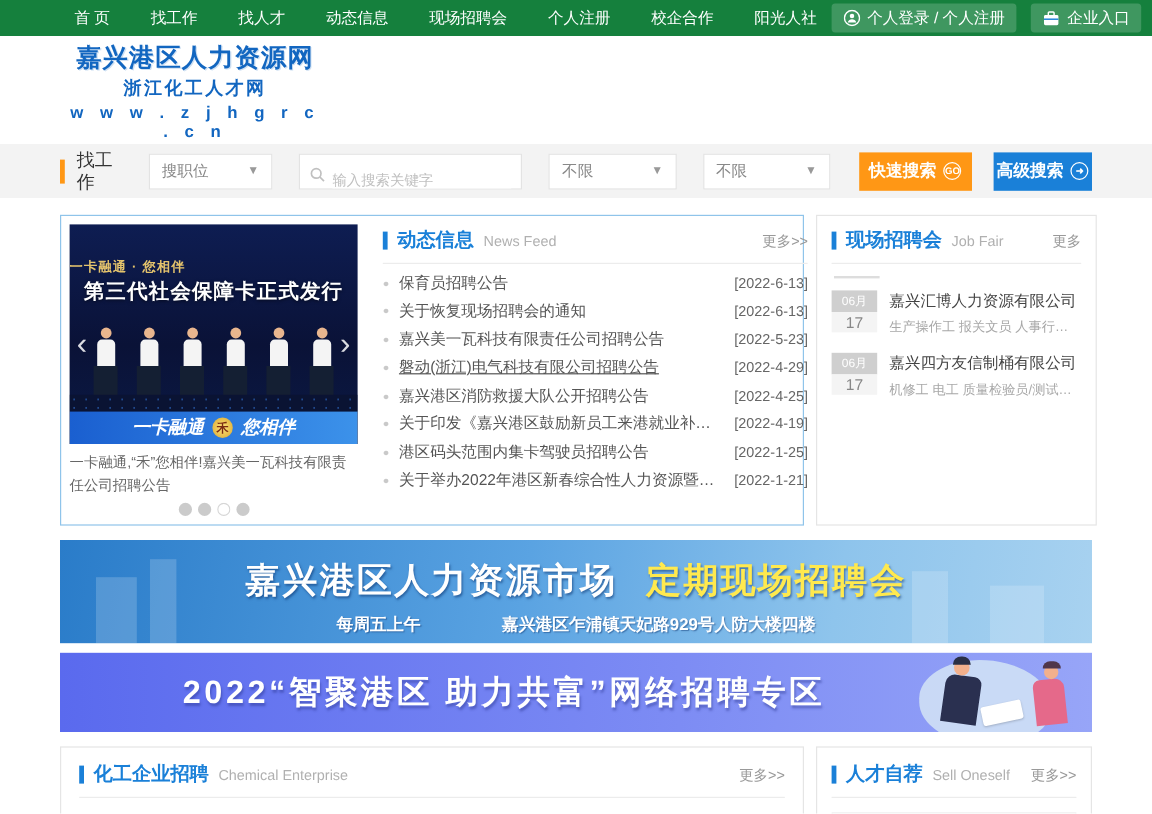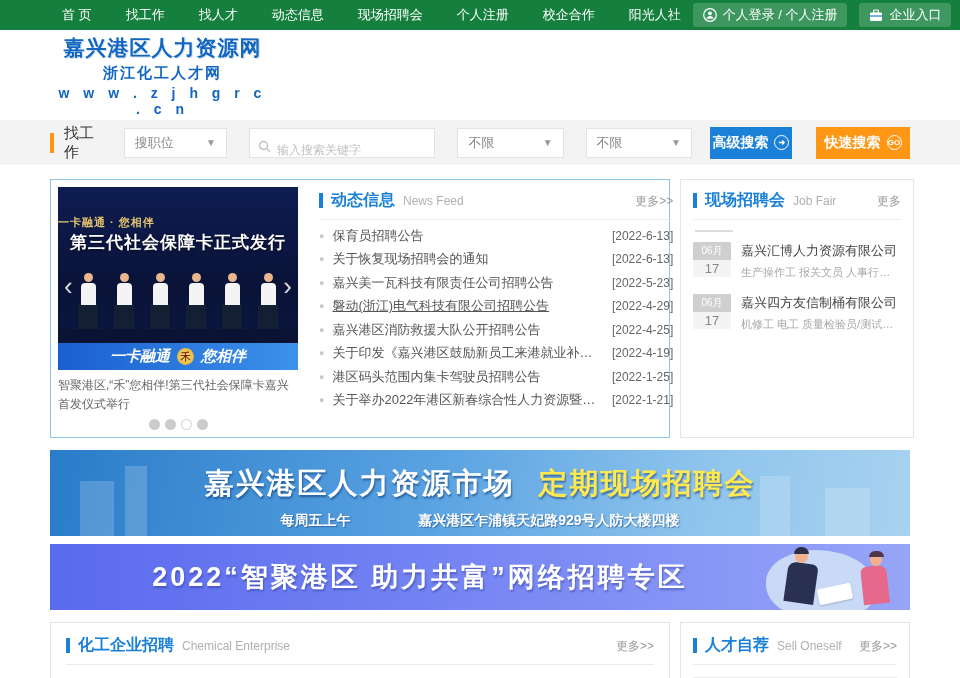--- a/index.html
+++ b/index.html
@@ -203,27 +203,27 @@
       <input type="text" placeholder="输入搜索关键字" style="">
     </div>
     <div class="sel w2">
       <span>不限</span>
       <span class="caret">▼</span>
     </div>
     <div class="sel w2">
       <span>不限</span>
       <span class="caret">▼</span>
     </div>
+    <button class="btn btn-quick">
+      <span>快速搜索</span>
+      <span class="circ">GO</span>
+    </button>
     <button class="btn btn-adv">
       <span>高级搜索</span>
       <span class="circ">➜</span>
-    </button>
-    <button class="btn btn-quick">
-      <span>快速搜索</span>
-      <span class="circ">GO</span>
     </button>
   </div>
 </div>
 
 <div class="container">
 
   <div class="main-row">
     <div class="panel-blue">
 
       <div class="carousel">
@@ -264,21 +264,21 @@
           </div>
           <div class="floor"></div>
           <div class="strip">
             <span>一卡融通</span>
             <span class="coin">禾</span>
             <span>您相伴</span>
           </div>
           <div class="arrow l">‹</div>
           <div class="arrow r">›</div>
         </div>
-        <div class="caption">智聚港区,“禾”您相伴!第三代社会保障卡嘉兴首发仪式举行</div>
+        <div class="caption">一卡融通,“禾”您相伴!嘉兴美一瓦科技有限责任公司招聘公告</div>
         <div class="dots">
           <div class="dot"></div>
           <div class="dot"></div>
           <div class="dot active"></div>
           <div class="dot"></div>
         </div>
       </div>
 
       <div class="news">
         <div class="sec-head">

